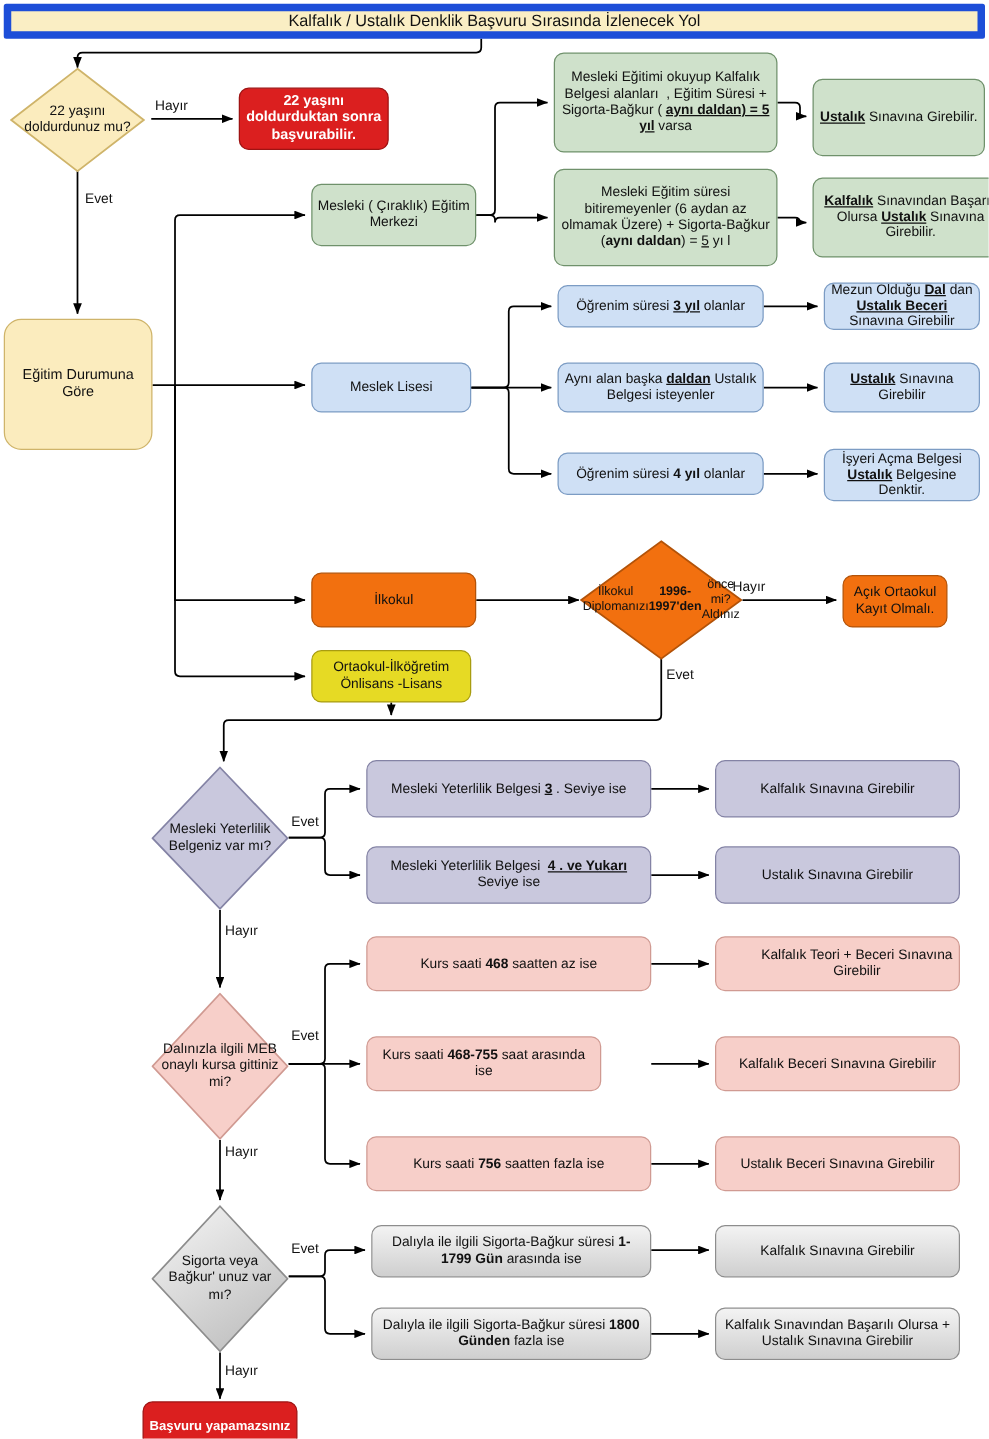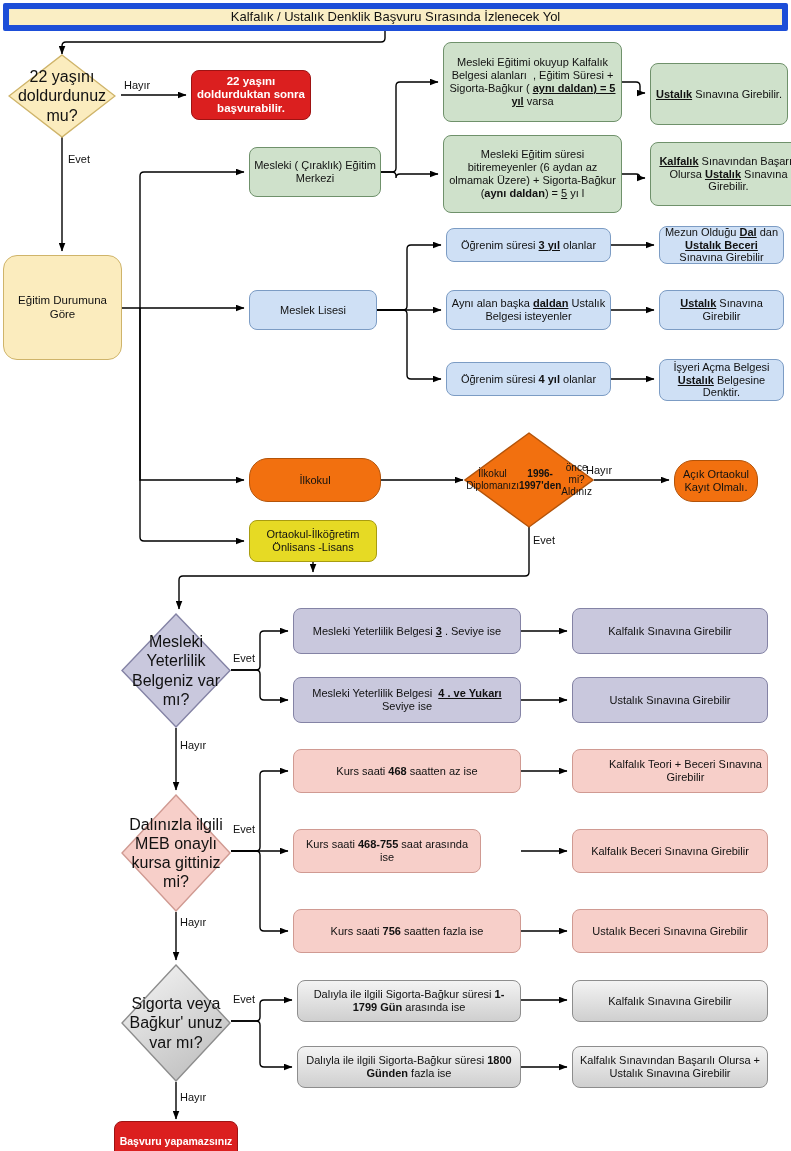--- a/index.html
+++ b/index.html
@@ -9,28 +9,28 @@
   .node{position:absolute;box-sizing:border-box;display:flex;align-items:center;justify-content:center;
         text-align:center;border-radius:8px;border:1px solid #555;line-height:1.18;padding:2px 4px;}
   .node span{display:block;width:100%;}
   .lbl{position:absolute;font-size:11px;color:#111;white-space:nowrap;}
   
   .banner{background:#faeec4;border:6px solid #1d4ed8;border-radius:2px;font-size:13px;color:#111;}
   .yellowsoft{background:#fbecbe;border-color:#cfb46a;font-size:11.5px;color:#111;}
   .reddark{background:#db1f1f;border-color:#9e1313;color:#ffffff;font-weight:bold;font-size:11.5px;}
   .green{background:#cfe1cb;border-color:#6f916b;color:#111;font-size:11px;justify-content:center;}
   .blue{background:#cfe0f5;border-color:#7c9cc4;color:#111;font-size:11px;}
-  .orange{background:#f2700f;border-color:#b35309;color:#111;font-size:11px;border-radius:19px;}
+  .orange{background:#f2700f;border-color:#b35309;color:#111;font-size:11px;}
   .olive{background:#e6da24;border-color:#a89c10;color:#111;font-size:11px;}
   .purple{background:#c9c8dd;border-color:#8483a5;color:#111;font-size:11px;}
   .pink{background:#f7cfc9;border-color:#d09a92;color:#111;font-size:11px;}
   .grey{background:linear-gradient(180deg,#f3f3f3 0%,#cfcfcf 100%);border-color:#8d8d8d;color:#111;font-size:11px;}
   .diamond{position:absolute;}
   .diamond .dtxt{position:absolute;left:0;top:0;width:100%;height:100%;display:flex;align-items:center;
-        justify-content:center;text-align:center;font-size:16px;color:#111;line-height:1.2;padding:0 6px;box-sizing:border-box;}
+        justify-content:center;text-align:center;font-size:11px;color:#111;line-height:1.2;padding:0 6px;box-sizing:border-box;}
   .dshape{position:absolute;left:0;top:0;width:100%;height:100%;}
   u{text-decoration:underline;}
   b{font-weight:bold;}
 </style>
 </head>
 <body>
 
 <div id="canvas">
 
   <svg class="wires" viewBox="0 0 791 1151">

